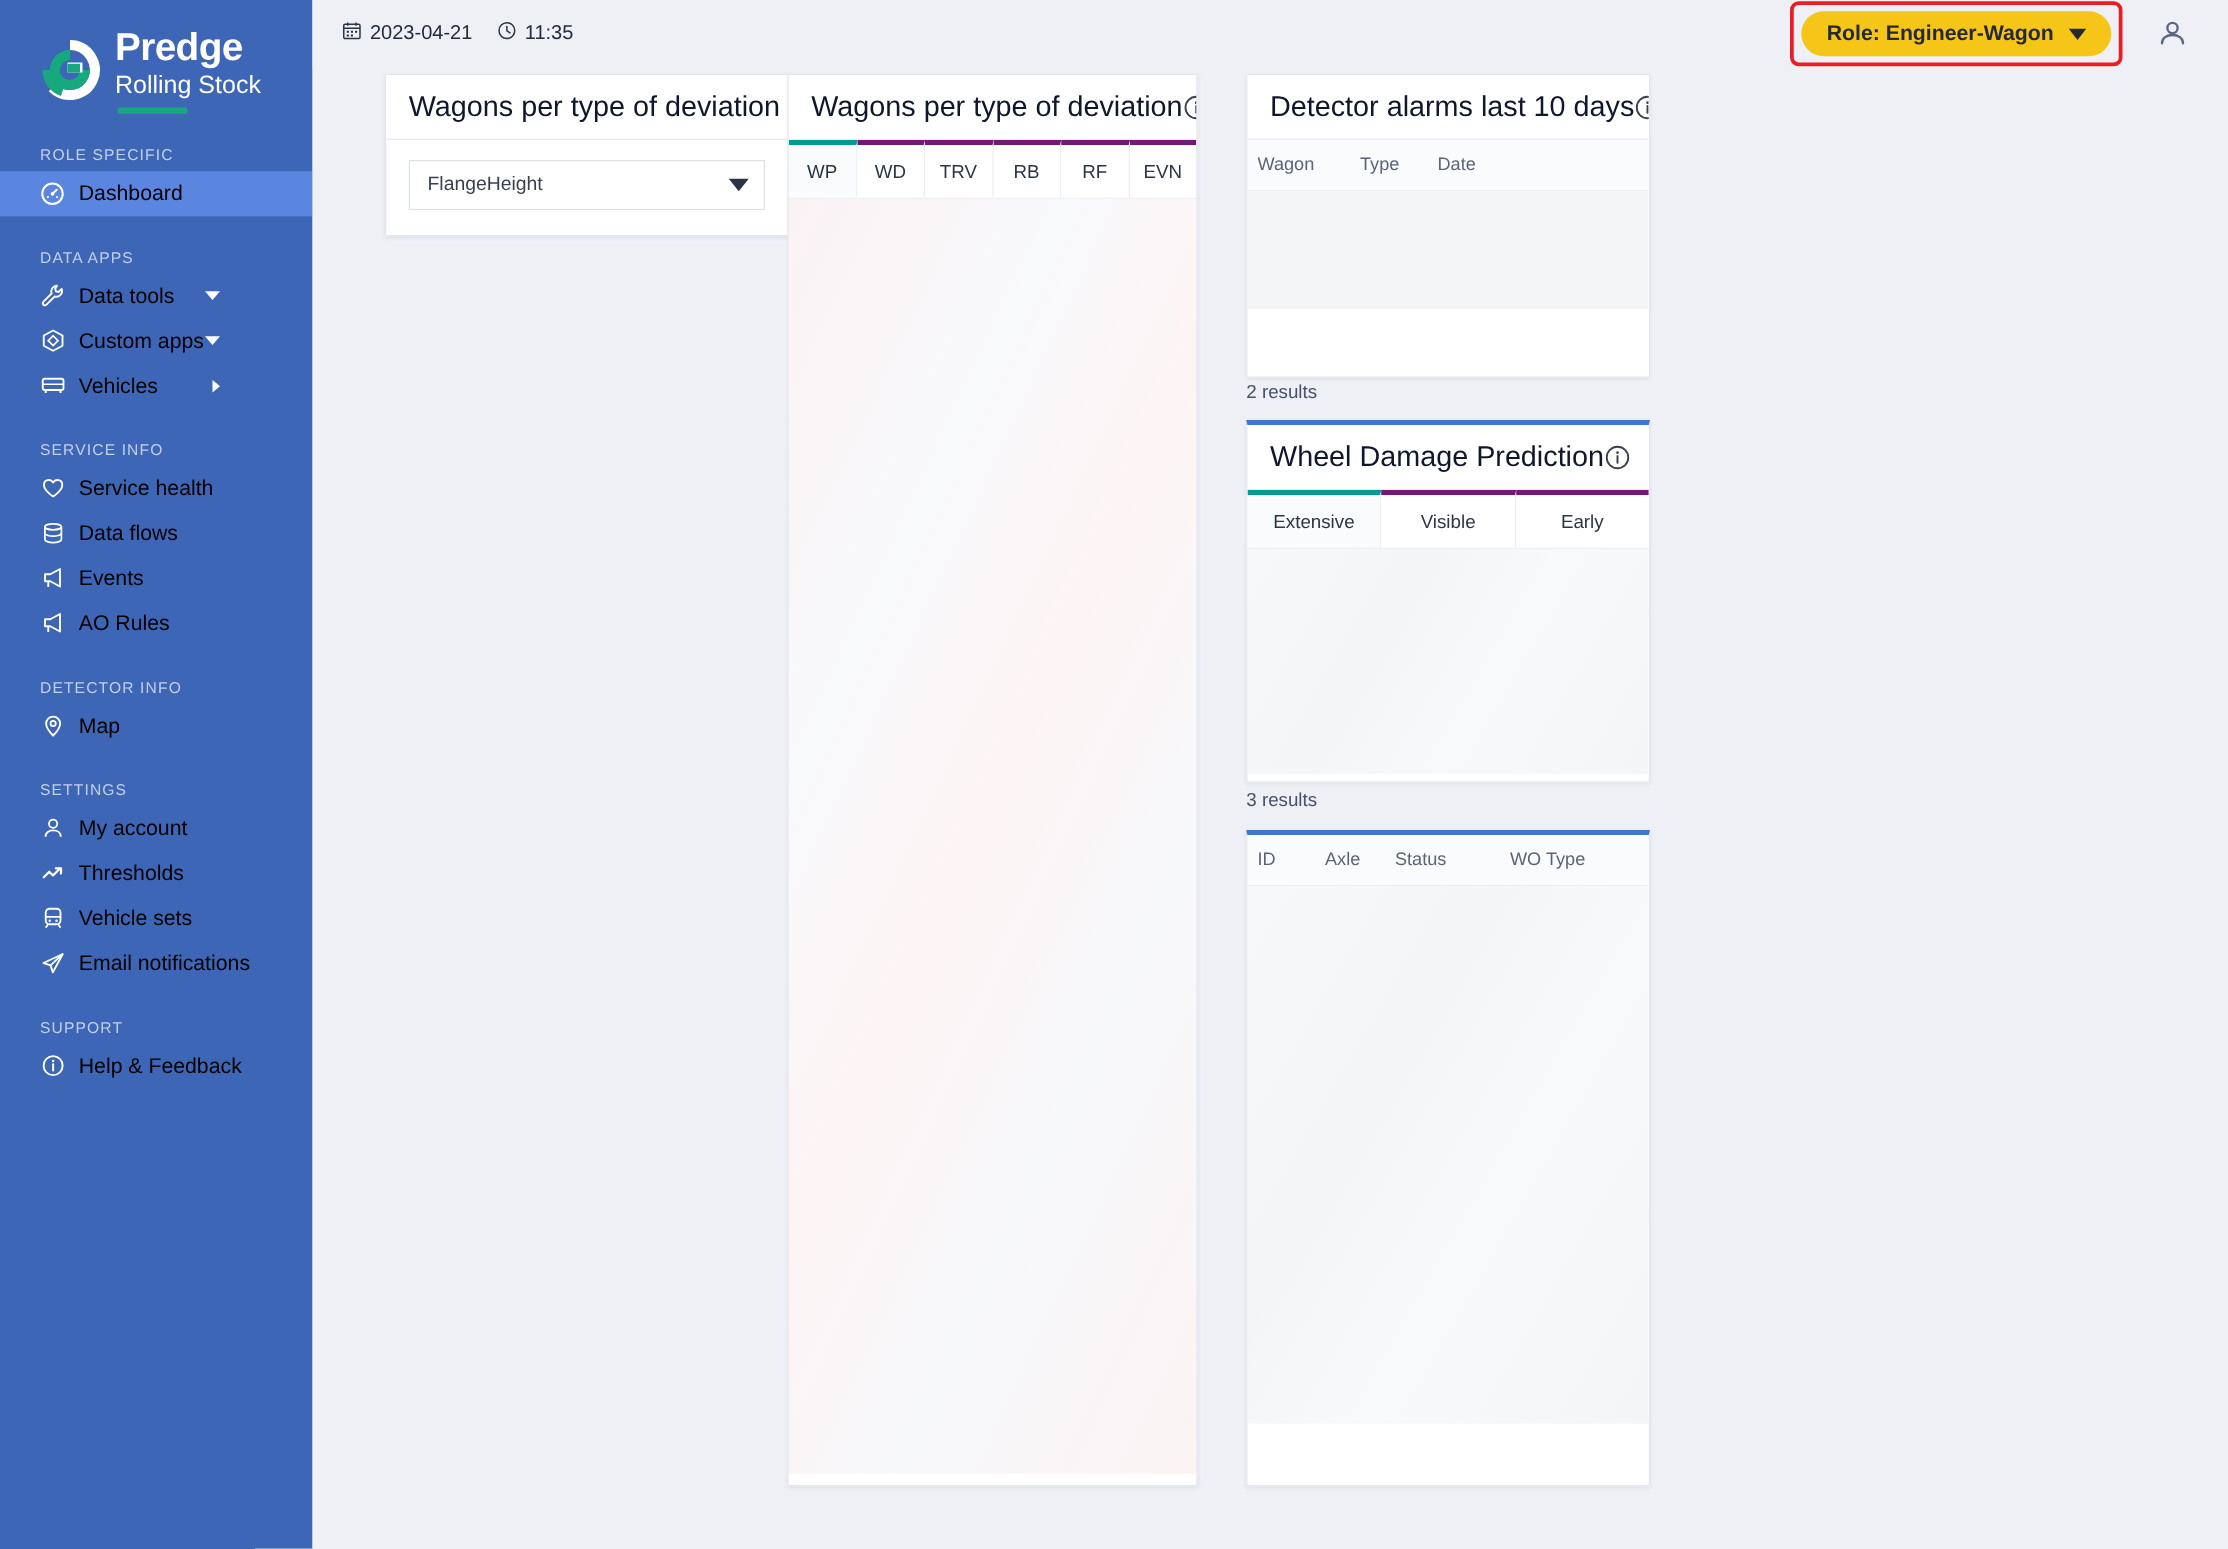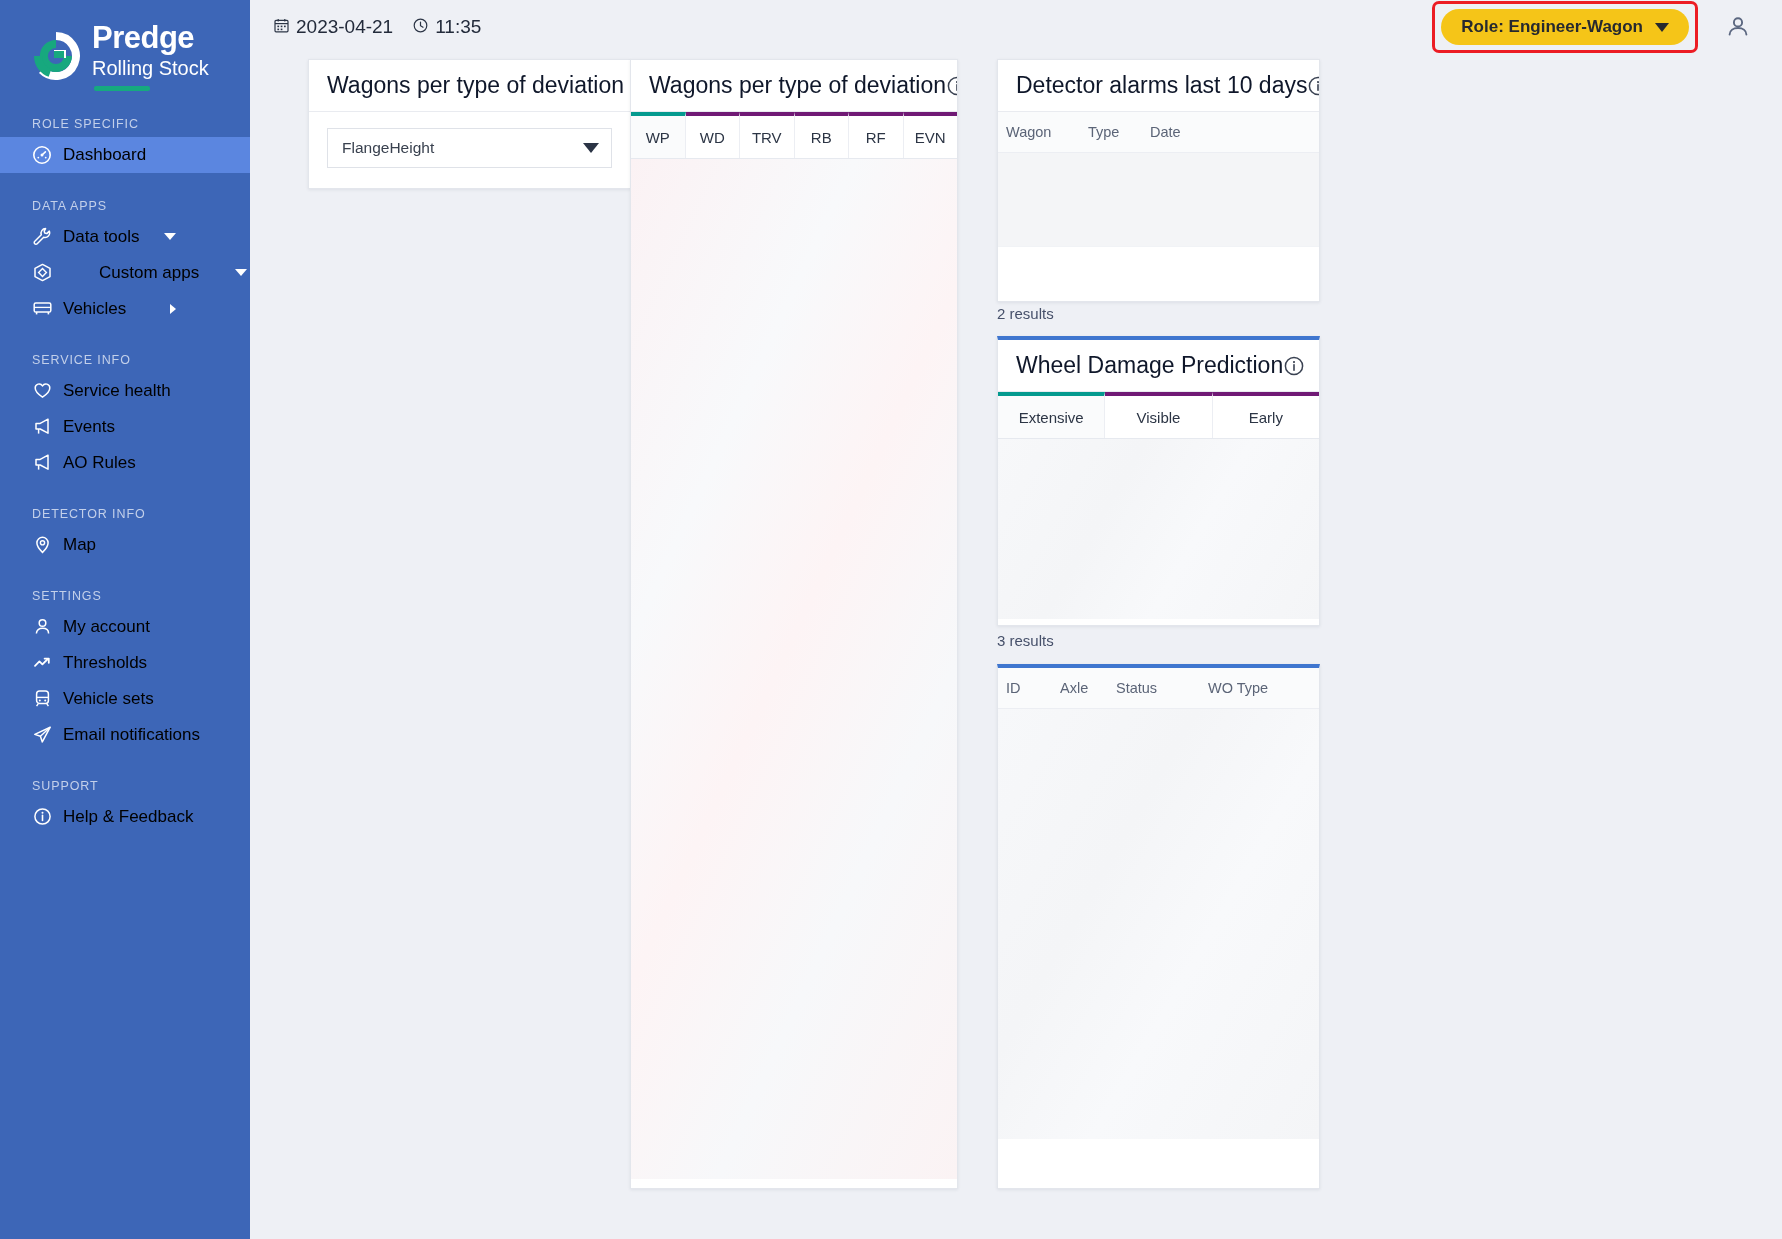--- a/index.html
+++ b/index.html
@@ -48,21 +48,21 @@
   .caret-down { width: 0; height: 0; border-left: 6px solid transparent; border-right: 6px solid transparent; border-top: 7px solid #fff; }
   .caret-right { width: 0; height: 0; border-top: 5px solid transparent; border-bottom: 5px solid transparent; border-left: 6px solid #fff; }
 
   
   .main { flex: 1 1 auto; position: relative; background: #eef0f5; overflow: hidden; }
 
   .topbar {
     height: 54px; display: flex; align-items: center;
     padding: 0 0 0 24px; background: #eef0f5; position: relative;
   }
-  .datetime { display: flex; align-items: center; gap: 7px; font-size: 19px; color: #232b3b; }
+  .datetime { display: flex; align-items: center; gap: 7px; font-size: 16px; color: #232b3b; }
   .datetime .dt-sep { width: 6px; }
   .topbar-right { margin-left: auto; display: flex; align-items: center; gap: 0; padding-right: 30px; }
 
   .role-highlight {
     border: 3px solid #ec1c24; border-radius: 7px;
     padding: 5px 6px; display: inline-flex; align-items: center;
     background: transparent;
   }
   .role-pill {
     background: #f5c518; color: #26292f;
@@ -185,21 +185,21 @@
       <span class="nav-ico">
         <svg width="21" height="21" viewBox="0 0 21 21">
             <path d="M13.6 2.6a4.6 4.6 0 0 0-4.3 6.2L2.8 15.3a1.7 1.7 0 1 0 2.4 2.4l6.5-6.5a4.6 4.6 0 0 0 5.6-6.1l-2.5 2.5-2.1-.5-.5-2.1z" fill="none" stroke="#fff" stroke-width="1.5" stroke-linejoin="round"></path>
           </svg>
       </span>
       <span class="nav-label">Data tools</span>
       <span class="nav-caret">
           <span class="caret-down"></span>
         </span>
     </div>
-    <div class="nav-item" style="height:36px;gap:36px;">
+    <div class="nav-item" style="height:36px;">
       <span class="nav-ico">
         <svg width="21" height="21" viewBox="0 0 21 21">
             <path d="M10.5 2.4 18 6.4v8.2l-7.5 4-7.5-4V6.4z" fill="none" stroke="#fff" stroke-width="1.5" stroke-linejoin="round"></path>
             <path d="M10.5 6.6 14.4 10.5 10.5 14.4 6.6 10.5z" fill="none" stroke="#fff" stroke-width="1.4"></path>
           </svg>
       </span>
       <span class="nav-label">Custom apps</span>
       <span class="nav-caret">
           <span class="caret-down"></span>
         </span>
@@ -220,20 +220,30 @@
     </div>
 
     <div class="nav-group-label">SERVICE INFO</div>
     <div class="nav-item" style="height:36px;">
       <span class="nav-ico">
         <svg width="21" height="21" viewBox="0 0 21 21">
             <path d="M10.5 17.2S3.2 12.5 3.2 8.1A3.9 3.9 0 0 1 10.5 6a3.9 3.9 0 0 1 7.3 2.1c0 4.4-7.3 9.1-7.3 9.1z" fill="none" stroke="#fff" stroke-width="1.5" stroke-linejoin="round"></path>
           </svg>
       </span>
       <span class="nav-label">Service health</span>
+    </div>
+    <div class="nav-item" style="height:36px;">
+      <span class="nav-ico">
+        <svg width="21" height="21" viewBox="0 0 21 21">
+            <ellipse cx="10.5" cy="5.4" rx="6.6" ry="2.4" fill="none" stroke="#fff" stroke-width="1.4"></ellipse>
+            <path d="M3.9 5.4v10.2c0 1.3 3 2.4 6.6 2.4s6.6-1.1 6.6-2.4V5.4" fill="none" stroke="#fff" stroke-width="1.4"></path>
+            <path d="M3.9 10.5c0 1.3 3 2.4 6.6 2.4s6.6-1.1 6.6-2.4" fill="none" stroke="#fff" stroke-width="1.4"></path>
+          </svg>
+      </span>
+      <span class="nav-label">Data flows</span>
     </div>
     <div class="nav-item" style="height:36px;">
       <span class="nav-ico">
         <svg width="21" height="21" viewBox="0 0 21 21">
             <path d="M4 7.4h4.2L16 3.2v14l-7.8-4.2H4z" fill="none" stroke="#fff" stroke-width="1.5" stroke-linejoin="round"></path>
             <path d="M6.6 13v4.6" stroke="#fff" stroke-width="1.5"></path>
           </svg>
       </span>
       <span class="nav-label">Events</span>
     </div>

